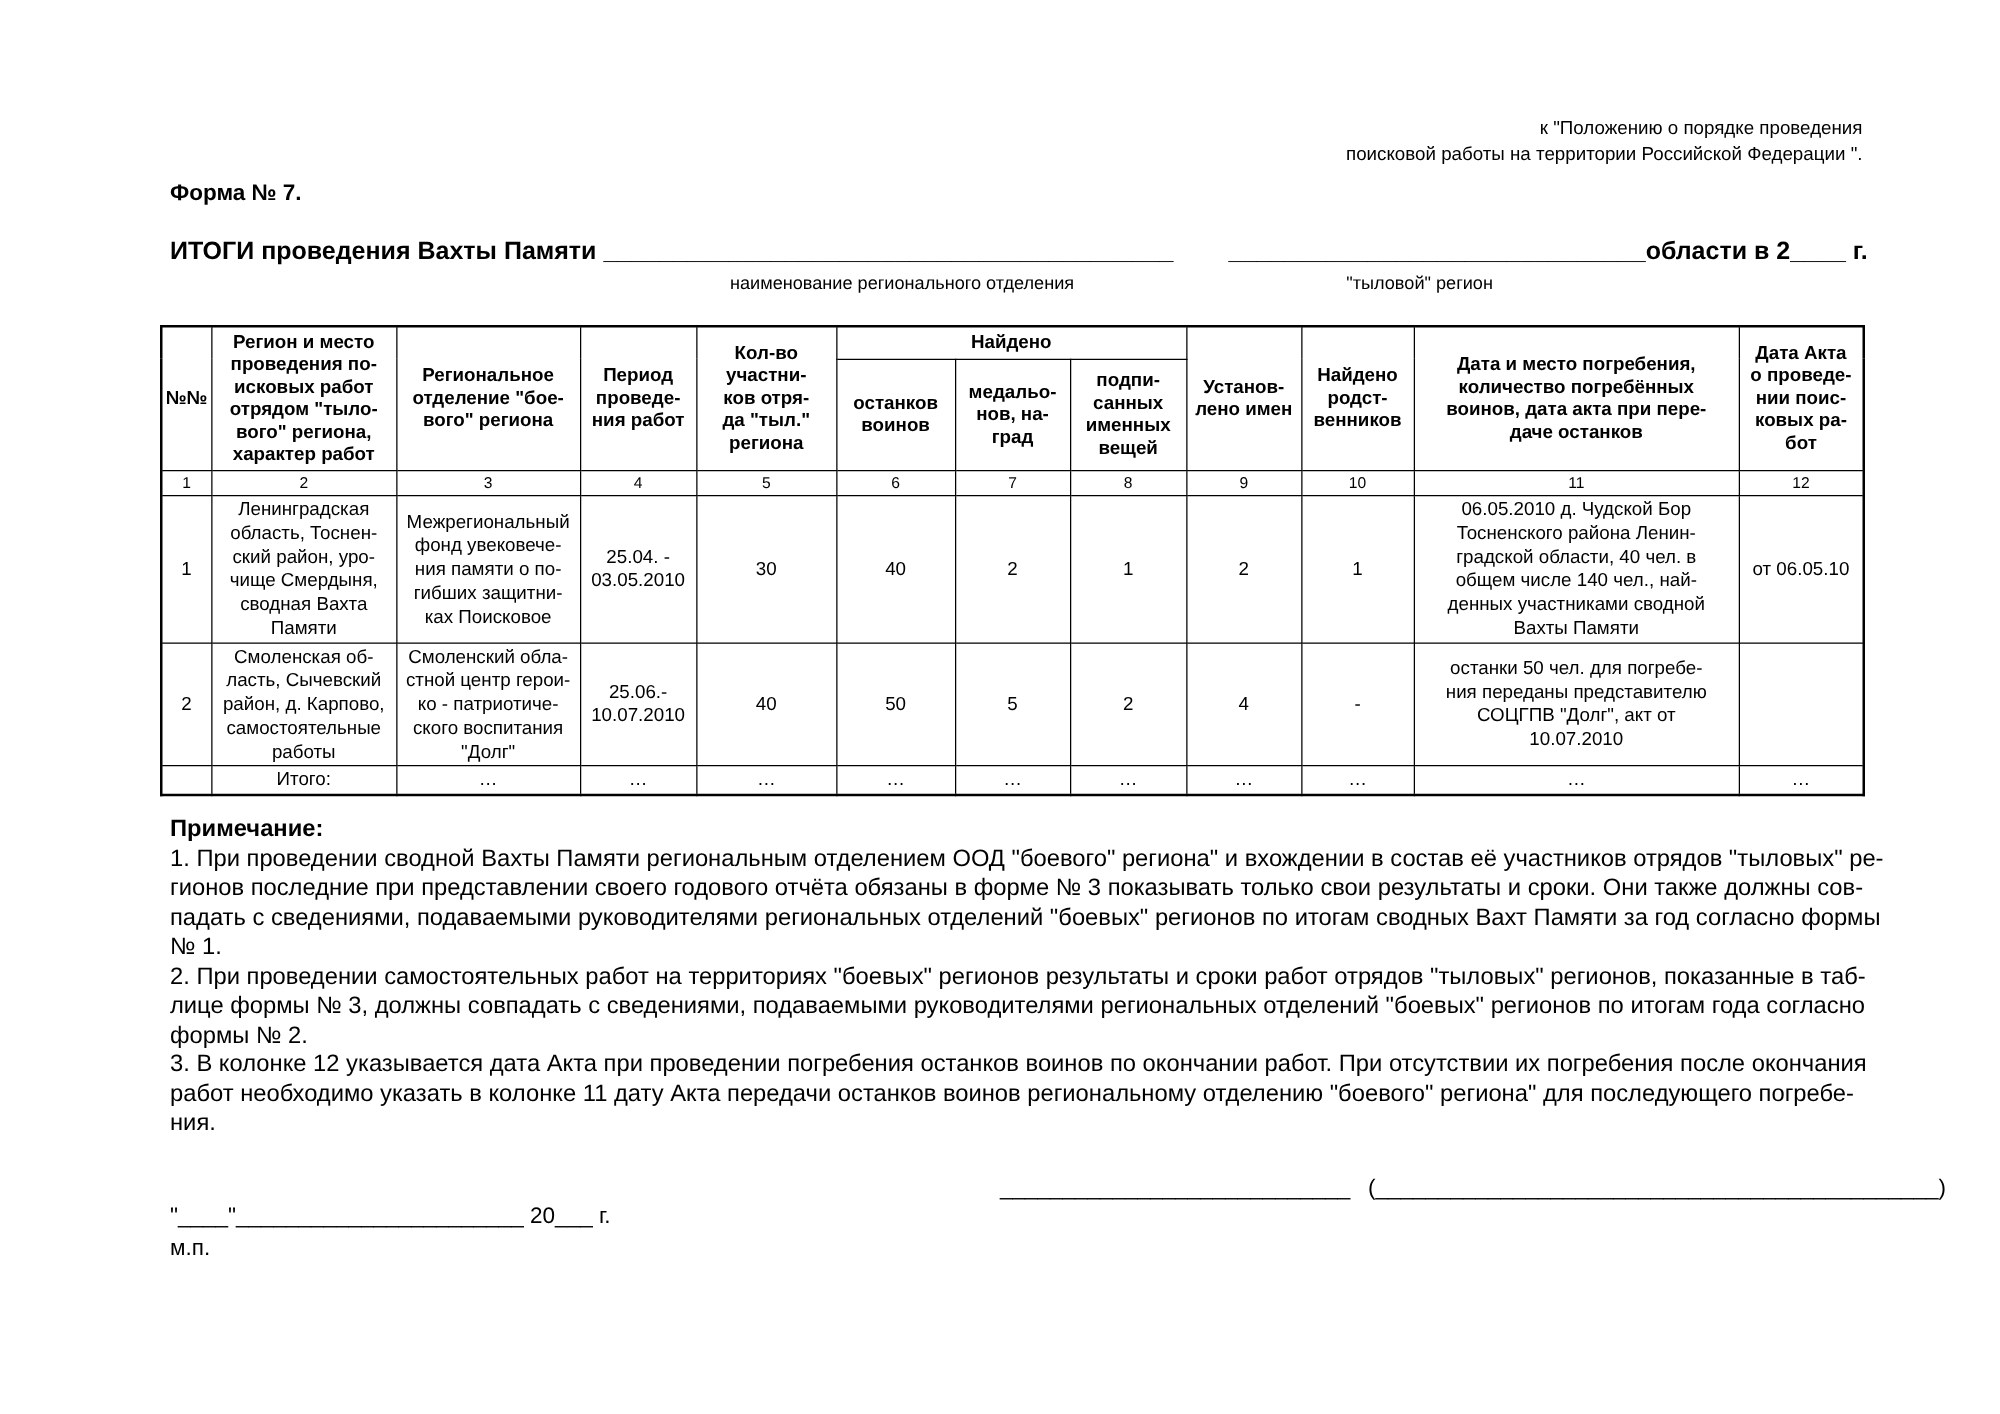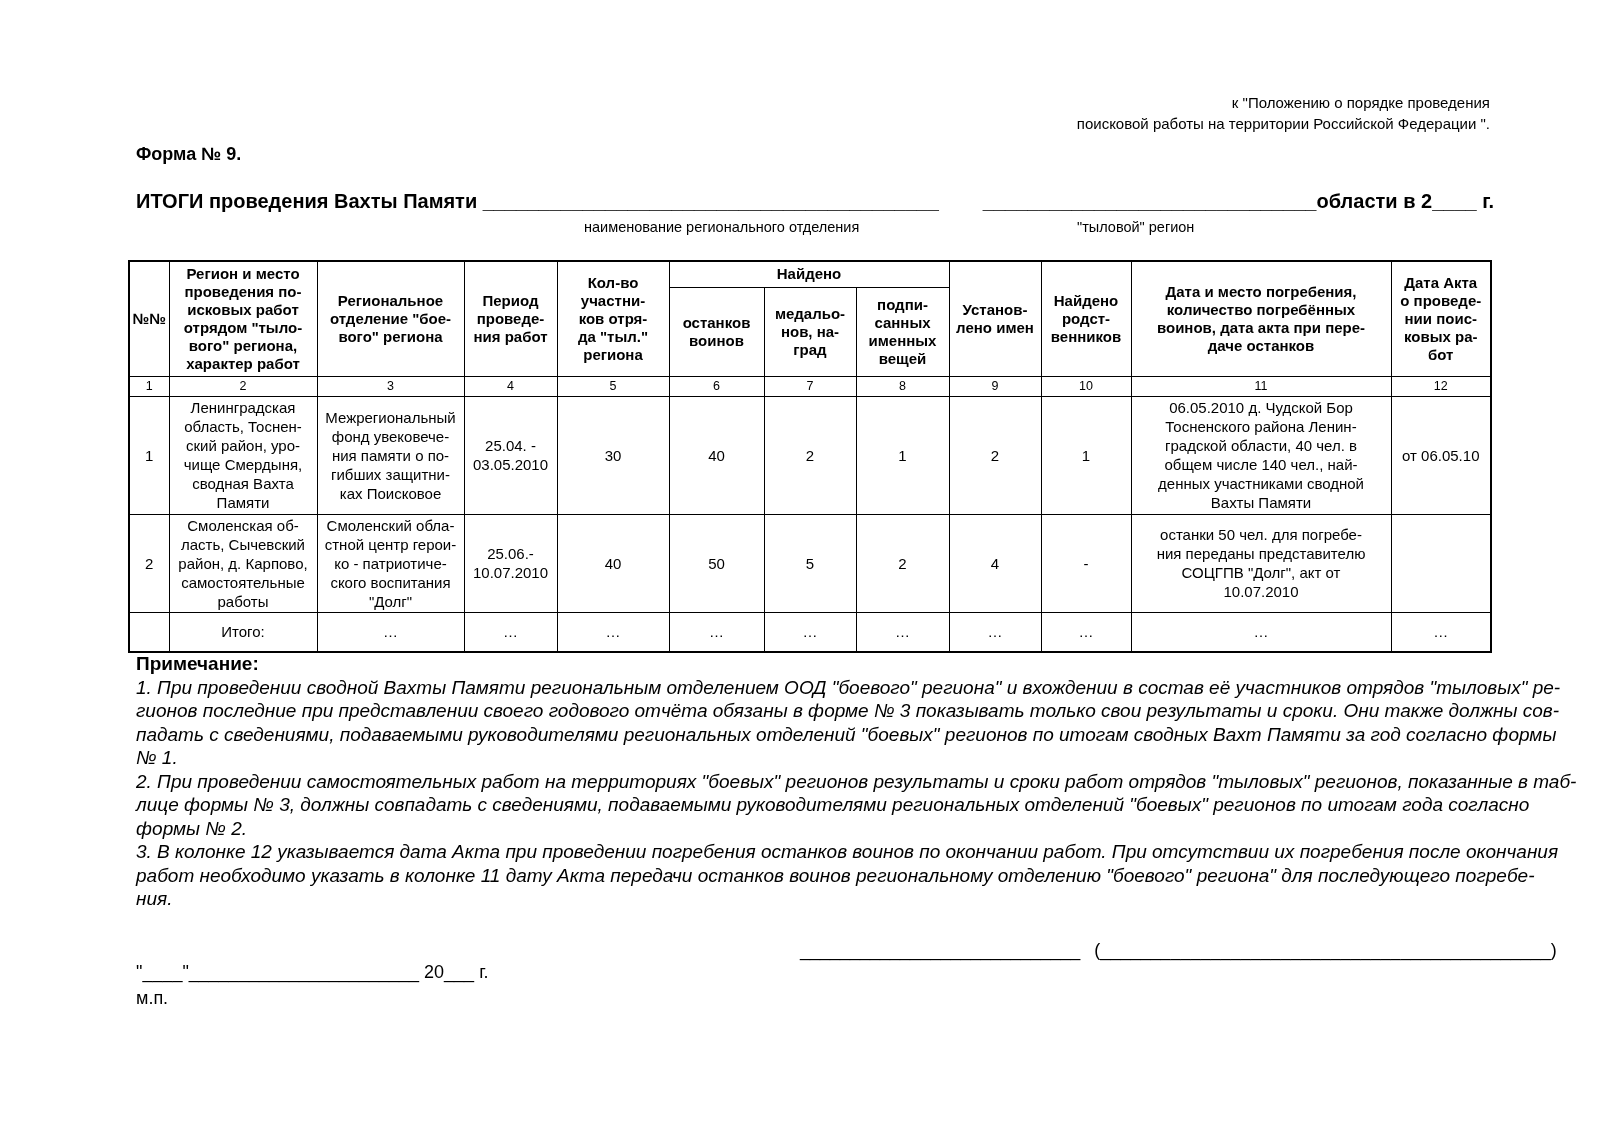--- a/index.html
+++ b/index.html
@@ -43,28 +43,28 @@
     overflow: hidden;
   }
   table.results th { font-weight: bold; font-size: 15px; line-height: 18px; }
   table.results td { font-size: 15px; line-height: 19px; }
   tr.grp-row { height: 26px; }
   tr.sub-row { height: 89px; }
   tr.nums-row { height: 20px; }
   tr.nums-row td { font-size: 12.5px; line-height: 14px; }
   tr.data-row-1 { height: 118px; }
   tr.data-row-2 { height: 96px; }
-  tr.total-row { height: 40px; }
+  tr.total-row { height: 24px; }
 
   .notes {
     position: absolute; top: 652px; left: 136px; width: 1360px;
     font-size: 19px; line-height: 23.5px;
   }
   .notes-heading { font-weight: bold; }
-  .note-item { white-space: pre; font-style: italic; }
+  .note-item { white-space: pre; }
 
   .sig-line {
     position: absolute; top: 922px; left: 136px;
     font-size: 18px; white-space: nowrap;
   }
   .sig-blanks {
     position: absolute; top: 940px; left: 800px;
     font-size: 18px; white-space: nowrap;
   }
   .sig-blanks .paren { margin-left: 14px; margin-top: 42px; }
@@ -78,21 +78,21 @@
   }
 </style>
 </head>
 <body>
 
 <div class="page">
 
   <div class="top-note">к "Положению о порядке проведения
 поисковой работы на территории Российской Федерации ".</div>
 
-  <div class="form-label">Форма № 9.</div>
+  <div class="form-label">Форма № 7.</div>
 
   <div class="title-row">
     <span>ИТОГИ проведения Вахты Памяти </span><span class="blank1">_________________________________________</span><span class="blank2">______________________________</span><span>области в 2____ г.</span>
   </div>
   <div class="caption caption1">наименование регионального отделения</div>
   <div class="caption caption2">"тыловой" регион</div>
 
   <table class="results">
     <colgroup>
       <col style="width:40px">

